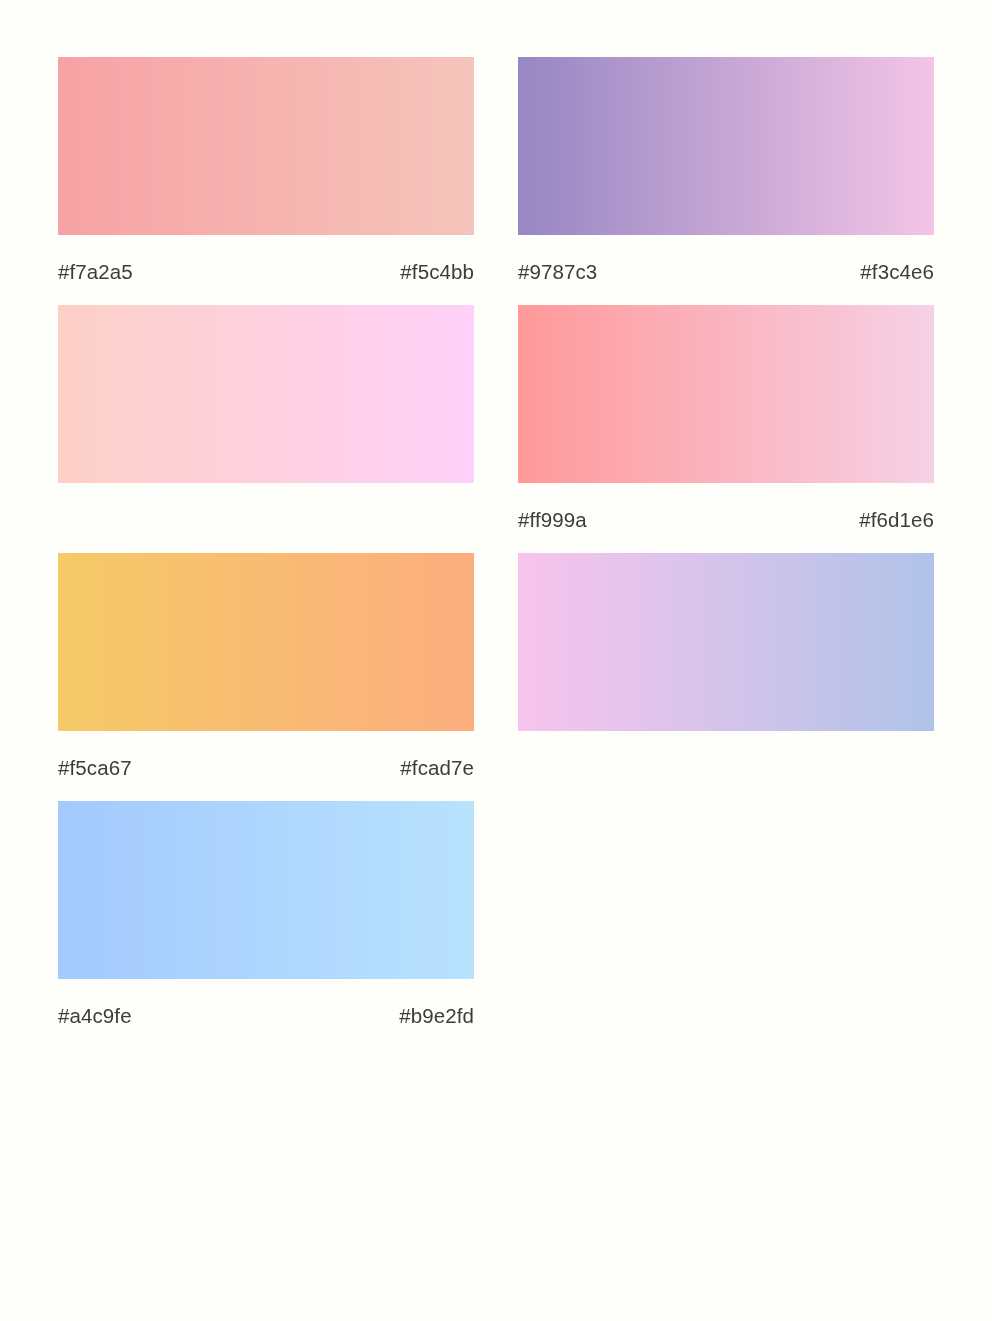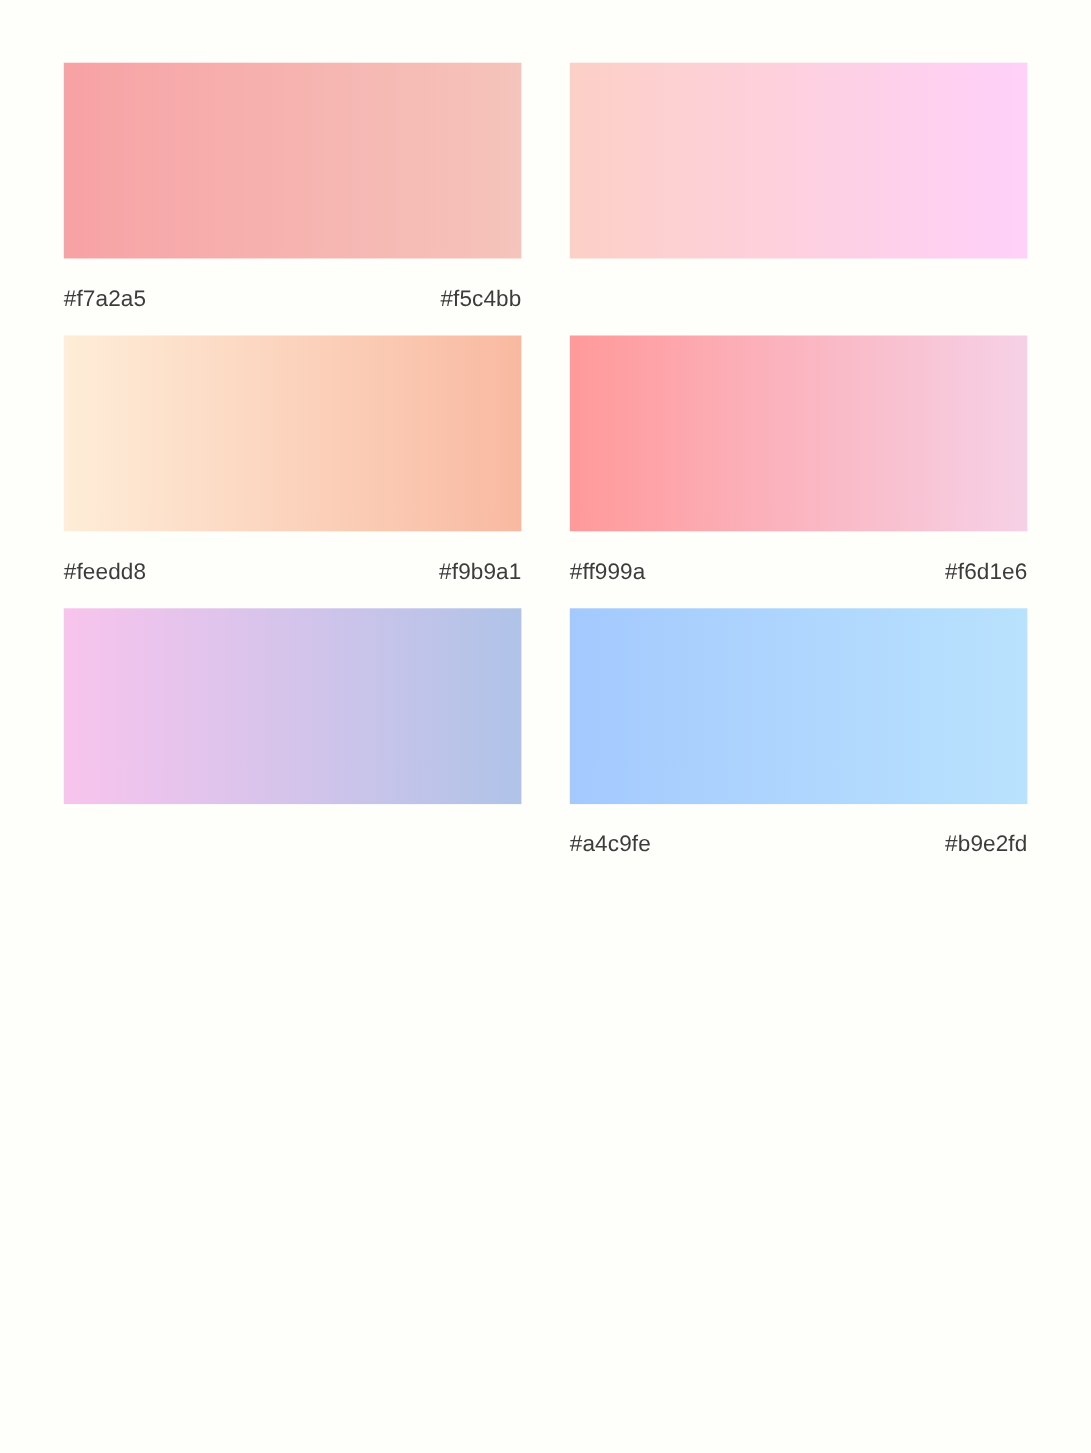--- a/index.html
+++ b/index.html
@@ -69,34 +69,41 @@
 
 <div class="palette-grid" id="grid">
     <div class="swatch-cell">
       <div class="swatch-bar" style="background: linear-gradient(to right, rgb(247, 162, 165) 0%, rgb(245, 196, 187) 100%);"></div>
       <div class="swatch-labels">
         <span class="hex-label start">#f7a2a5</span>
         <span class="hex-label end">#f5c4bb</span>
       </div>
     </div>
     <div class="swatch-cell">
-      <div class="swatch-bar" style="background: linear-gradient(to right, rgb(252, 208, 198) 0%, rgb(255, 208, 249) 100%);"></div>
+      <div class="swatch-bar" style="background: linear-gradient(to right, rgb(151, 135, 195) 0%, rgb(243, 196, 230) 100%);"></div>
+      <div class="swatch-labels">
+        <span class="hex-label start">#9787c3</span>
+        <span class="hex-label end">#f3c4e6</span>
+      </div>
     </div>
     <div class="swatch-cell">
-      <div class="swatch-bar" style="background: linear-gradient(to right, rgb(254, 237, 216) 0%, rgb(249, 185, 161) 100%);"></div>
-      <div class="swatch-labels">
-        <span class="hex-label start">#feedd8</span>
-        <span class="hex-label end">#f9b9a1</span>
-      </div>
+      <div class="swatch-bar" style="background: linear-gradient(to right, rgb(252, 208, 198) 0%, rgb(255, 208, 249) 100%);"></div>
     </div>
     <div class="swatch-cell">
       <div class="swatch-bar" style="background: linear-gradient(to right, rgb(255, 153, 154) 0%, rgb(246, 209, 230) 100%);"></div>
       <div class="swatch-labels">
         <span class="hex-label start">#ff999a</span>
         <span class="hex-label end">#f6d1e6</span>
+      </div>
+    </div>
+    <div class="swatch-cell">
+      <div class="swatch-bar" style="background: linear-gradient(to right, rgb(245, 202, 103) 0%, rgb(252, 173, 126) 100%);"></div>
+      <div class="swatch-labels">
+        <span class="hex-label start">#f5ca67</span>
+        <span class="hex-label end">#fcad7e</span>
       </div>
     </div>
     <div class="swatch-cell">
       <div class="swatch-bar" style="background: linear-gradient(to right, rgb(248, 196, 237) 0%, rgb(176, 195, 232) 100%);"></div>
     </div>
     <div class="swatch-cell">
       <div class="swatch-bar" style="background: linear-gradient(to right, rgb(164, 201, 254) 0%, rgb(185, 226, 253) 100%);"></div>
       <div class="swatch-labels">
         <span class="hex-label start">#a4c9fe</span>
         <span class="hex-label end">#b9e2fd</span>

